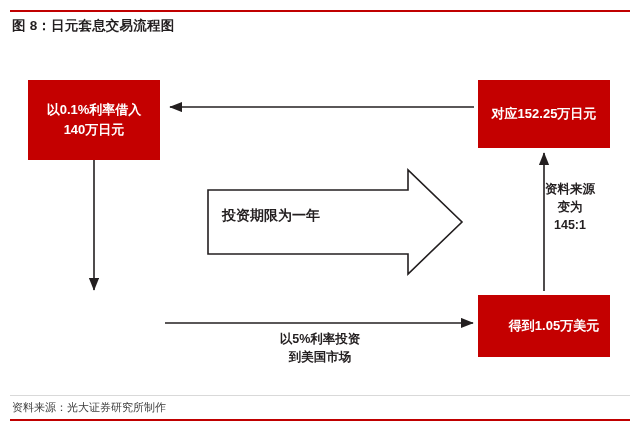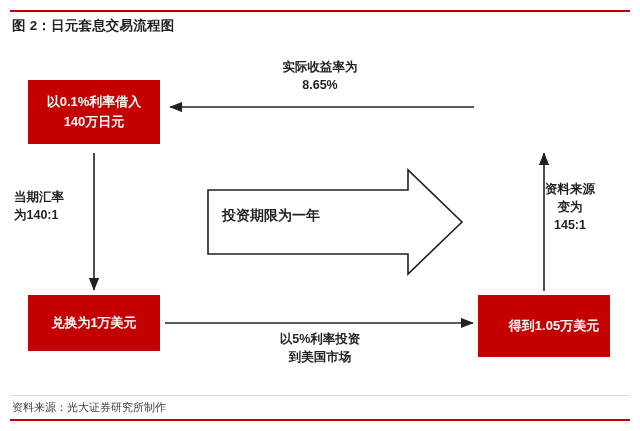--- a/index.html
+++ b/index.html
@@ -73,21 +73,21 @@
     font-size: 13px;
     font-weight: bold;
     line-height: 1.55;
     text-align: center;
     display: flex;
     align-items: center;
     justify-content: center;
     padding: 4px 8px;
     box-sizing: border-box;
   }
-  #box-tl { left: 28px;  top: 40px;  width: 132px; height: 64px; }
+  #box-tl { left: 28px;  top: 40px;  width: 132px; height: 80px; }
   #box-tr { left: 478px; top: 40px;  width: 132px; height: 68px; }
   #box-bl { left: 28px;  top: 255px; width: 132px; height: 56px; }
   #box-br { left: 478px; top: 255px; width: 132px; height: 62px; padding-left: 28px; }
 
   
   .label {
     position: absolute;
     font-size: 12.5px;
     font-weight: bold;
     color: #231f20;
@@ -118,21 +118,21 @@
     height: 355px;
     overflow: visible;
   }
 </style>
 </head>
 <body>
 
 <div class="figure">
 
   <div class="title-bar">
-    <span class="title-text">图 2：日元套息交易流程图</span>
+    <span class="title-text">图 8：日元套息交易流程图</span>
   </div>
 
   <div class="canvas">
 
     <svg class="lines" viewBox="0 0 640 355">
       <defs>
         <marker id="ah" markerWidth="9" markerHeight="9" refX="7.5" refY="3.2" orient="auto" markerUnits="strokeWidth">
           <path d="M0,0 L8,3.2 L0,6.4 z" fill="#231f20"></path>
         </marker>
       </defs>
@@ -144,31 +144,27 @@
       <line x1="165" y1="283" x2="473" y2="283" stroke="#231f20" stroke-width="1.6" marker-end="url(#ah)"></line>
 
       <line x1="544" y1="251" x2="544" y2="113" stroke="#231f20" stroke-width="1.6" marker-end="url(#ah)"></line>
 
       <path d="M208,150 L408,150 L408,130 L462,182 L408,234 L408,214 L208,214 Z" fill="#ffffff" stroke="#231f20" stroke-width="1.6" stroke-linejoin="miter"></path>
     </svg>
 
     <div class="box" id="box-tl">
       <span>以0.1%利率借入140万日元</span>
     </div>
-    <div class="box" id="box-bl">
-      <span>兑换为1万美元</span>
+    <div class="box" id="box-tr">
+      <span>对应152.25万日元</span>
     </div>
     <div class="box" id="box-br">
       <span>得到1.05万美元</span>
     </div>
 
-    <div class="label" id="label-top">实际收益率为
-8.65%</div>
-    <div class="label" id="label-left">当期汇率
-为140:1</div>
     <div class="label" id="label-right">资料来源
 变为
 145:1</div>
     <div class="label" id="label-bottom">以5%利率投资
 到美国市场</div>
 
     <div id="banner-text">投资期限为一年</div>
   </div>
 
   <div class="footer-bar">

